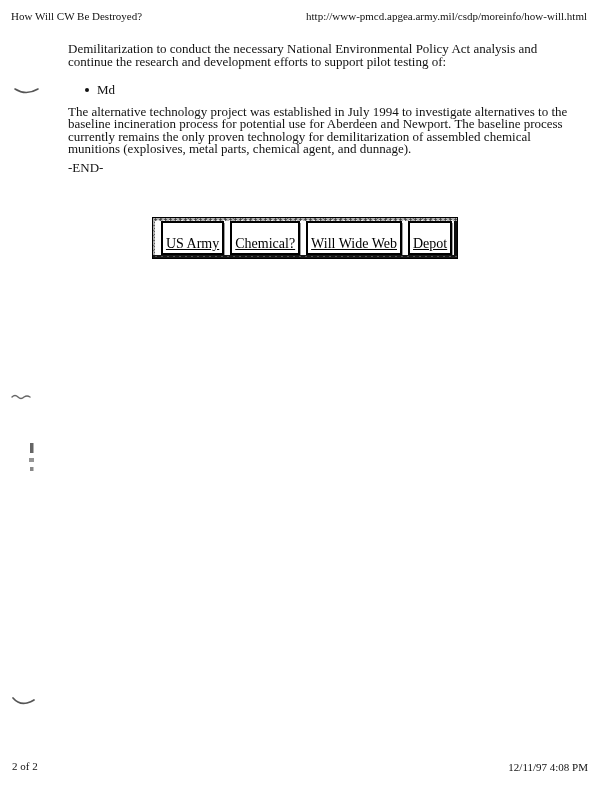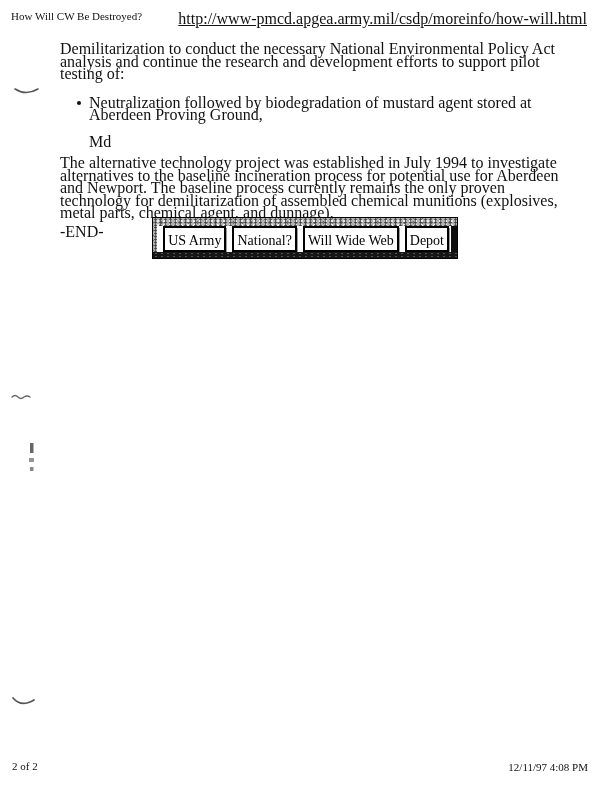--- a/index.html
+++ b/index.html
@@ -7,28 +7,28 @@
     width: 613px; height: 794px;
     background: #ffffff;
     position: relative;
     font-family: "Liberation Serif", "DejaVu Serif", serif;
     color: #111;
     overflow: hidden;
   }
 
   
   .hdr-title { position: absolute; left: 11px; top: 10px; font-size: 11px; }
-  .hdr-url   { position: absolute; right: 26px; top: 10px; font-size: 16px; text-decoration: underline; }
+  .hdr-url   { position: absolute; right: 26px; top: 10px; font-size: 11px; }
   .ftr-page  { position: absolute; left: 12px; top: 760px; font-size: 11px; }
   .ftr-date  { position: absolute; right: 25px; top: 761px; font-size: 11px; margin-left: 16px; }
 
   
   .content {
-    position: absolute; left: 60px; top: 43px; width: 515px;
-    font-size: 16px; line-height: 12.5px;
+    position: absolute; left: 68px; top: 43px; width: 515px;
+    font-size: 13px; line-height: 12.5px;
   }
   .content p { margin: 0; }
   .bullet-list { margin: 16px 0 0 0; padding: 0; list-style: none; }
   .bullet-list li { position: relative; padding-left: 29px; }
   .bullet-list li .dot {
     position: absolute; left: 17px; top: 4px;
     width: 4px; height: 4px; border-radius: 50%; background: #111;
   }
   .bullet-list li .cont { display: block; margin-top: 14px; }
   .para2 { margin-top: 9px !important; }
@@ -63,58 +63,58 @@
   .nav-right-strip { width: 10px; background: #0d0d0d; }
   .nav-bottom {
     height: 8px; background: #161616;
     background-image: radial-gradient(circle, #555 0.7px, transparent 1px);
     background-size: 6px 3px;
   }
   .nav-btn {
     font-size: 14px; line-height: 17px;
     background: #fff; color: #000;
     border: 2px solid #000;
-    padding: 4px 3px 1px 3px;
+    padding: 12px 3px 1px 3px;
+    text-decoration: underline;
     white-space: nowrap;
     box-shadow: 1px 2px 0 #9c9c9c;
     cursor: pointer;
   }
 
   
   .artifact { position: absolute; }
 </style>
 </head>
 <body>
 
 <div class="hdr-title">How Will CW Be Destroyed?</div>
 <div class="hdr-url">http://www-pmcd.apgea.army.mil/csdp/moreinfo/how-will.html</div>
 
 <div class="content">
   <p>Demilitarization to conduct the necessary National Environmental Policy Act analysis and continue the research and development efforts to support pilot testing of:</p>
 
   <ul class="bullet-list">
     <li>
       <span class="dot"></span>
-      <span>Neutralization followed by biodegradation of mustard agent stored at Aberdeen Proving Ground,</span>
       <span class="cont">Md</span>
     </li>
   </ul>
 
   <p class="para2">The alternative technology project was established in July 1994 to investigate alternatives to the baseline incineration process for potential use for Aberdeen and Newport. The baseline process currently remains the only proven technology for demilitarization of assembled chemical munitions (explosives, metal parts, chemical agent, and dunnage).</p>
 
   <p class="end-marker">-END-</p>
 </div>
 
 <div class="navbar">
   <div class="nav-top speckle"></div>
   <div class="nav-mid">
     <div class="nav-left-strip speckle"></div>
     <div class="nav-btn-strip">
       <span class="nav-btn">US Army</span>
-      <span class="nav-btn">National?</span>
+      <span class="nav-btn">Chemical?</span>
       <span class="nav-btn">Will Wide Web</span>
       <span class="nav-btn">Depot</span>
     </div>
     <div class="nav-right-strip"></div>
   </div>
   <div class="nav-bottom"></div>
 </div>
 
 <svg class="artifact" style="left:13px; top:84px;" width="28" height="14">
   <path d="M2,5 Q13,12 25,5" fill="none" stroke="#555" stroke-width="1.6" stroke-linecap="round"></path>

